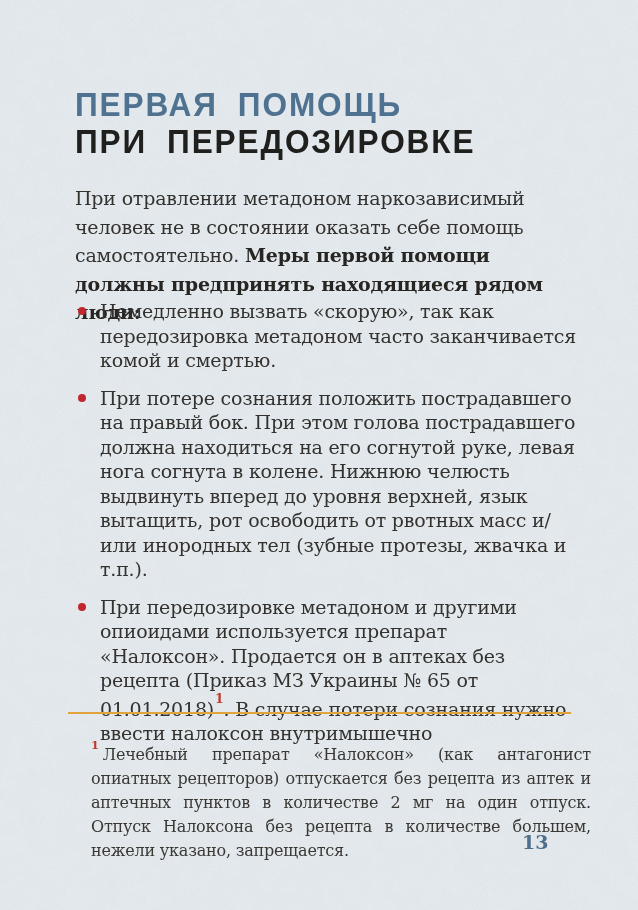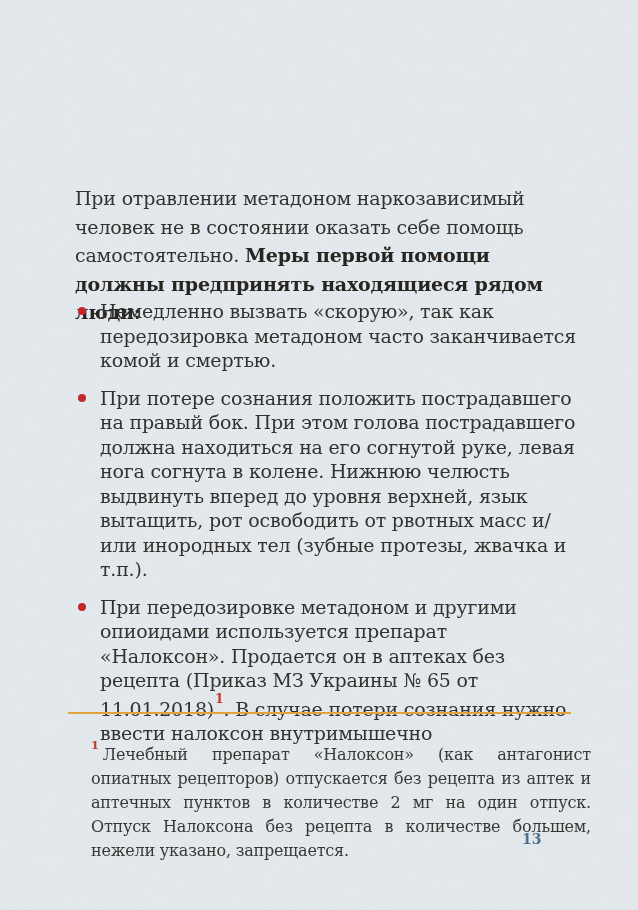--- a/index.html
+++ b/index.html
@@ -122,21 +122,21 @@
     font-weight:bold;
     font-size:11.5px;
     position:relative;
     top:-0.4em;
     margin-right:4px;
   }
   .page-number{
     position:absolute;
     top:831px;
     left:522px;
-    font-size:14px;
+    font-size:19px;
     font-weight:bold;
     color:var(--page-number-blue);
   }
 </style>
 </head>
 <body>
 
 <div class="page">
 
   <svg class="texture" xmlns="http://www.w3.org/2000/svg">
@@ -145,32 +145,36 @@
       <feColorMatrix type="matrix" values="0 0 0 0 0.42  0 0 0 0 0.50  0 0 0 0 0.58  0 0 0 0.20 0"></feColorMatrix>
     </filter>
     <filter id="grainSoft">
       <feTurbulence type="fractalNoise" baseFrequency="0.05" numOctaves="3" seed="3" stitchTiles="stitch"></feTurbulence>
       <feColorMatrix type="matrix" values="0 0 0 0 0.55  0 0 0 0 0.62  0 0 0 0 0.68  0 0 0 0.10 0"></feColorMatrix>
     </filter>
     <rect width="100%" height="100%" filter="url(#grainSoft)"></rect>
     <rect width="100%" height="100%" filter="url(#grainFine)"></rect>
   </svg>
 
+  <div class="heading">
+    <div class="heading-line accent">ПЕРВАЯ ПОМОЩЬ</div>
+    <div class="heading-line dark">ПРИ ПЕРЕДОЗИРОВКЕ</div>
+  </div>
 
   <p class="intro"><span>При отравлении метадоном наркозависимый человек не в состоянии оказать себе помощь самостоятельно. </span><strong>Меры первой помощи должны предпринять находящиеся рядом люди:</strong></p>
 
   <ul class="bullets">
     <li>
       <span class="dot"></span><span>Немедленно вызвать «скорую», так как передозировка метадоном часто заканчивается комой и смертью.</span>
     </li>
     <li>
       <span class="dot"></span><span>При потере сознания положить пострадавшего на правый бок. При этом голова пострадавшего должна находиться на его согнутой руке, левая нога согнута в колене. Нижнюю челюсть выдвинуть вперед до уровня верхней, язык вытащить, рот освободить от рвотных масс и/или инородных тел (зубные протезы, жвачка и т.п.).</span>
     </li>
     <li>
-      <span class="dot"></span><span>При передозировке метадоном и другими опиоидами используется препарат «Налоксон». Продается он в аптеках без рецепта (Приказ МЗ Украины № 65 от 11.01.2018)</span><sup class="ref">1</sup><span>. В случае потери сознания нужно ввести налоксон внутримышечно</span>
+      <span class="dot"></span><span>При передозировке метадоном и другими опиоидами используется препарат «Налоксон». Продается он в аптеках без рецепта (Приказ МЗ Украины № 65 от 01.01.2018)</span><sup class="ref">1</sup><span>. В случае потери сознания нужно ввести налоксон внутримышечно</span>
     </li>
   </ul>
 
   <div class="rule"></div>
 
   <p class="footnote"><sup class="fn-marker">1</sup><span>Лечебный препарат «Налоксон» (как антагонист опиатных рецепторов) отпускается без рецепта из аптек и аптечных пунктов в количестве 2 мг на один отпуск. Отпуск Налоксона без рецепта в количестве большем, нежели указано, запрещается.</span></p>
 
   <div class="page-number">13</div>
 
 </div>

